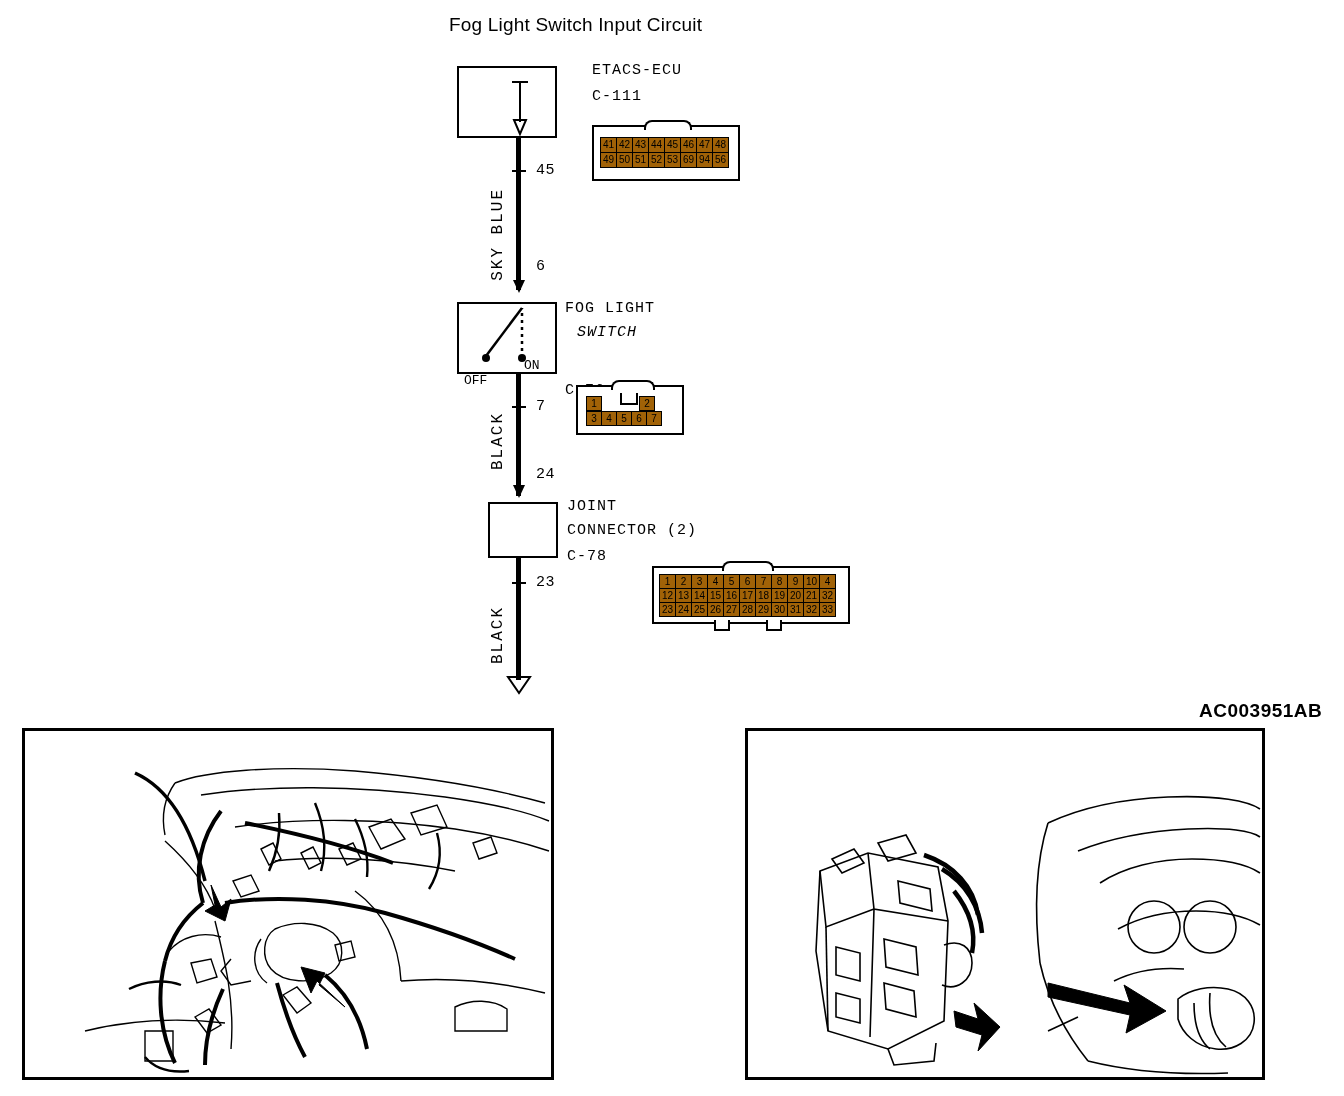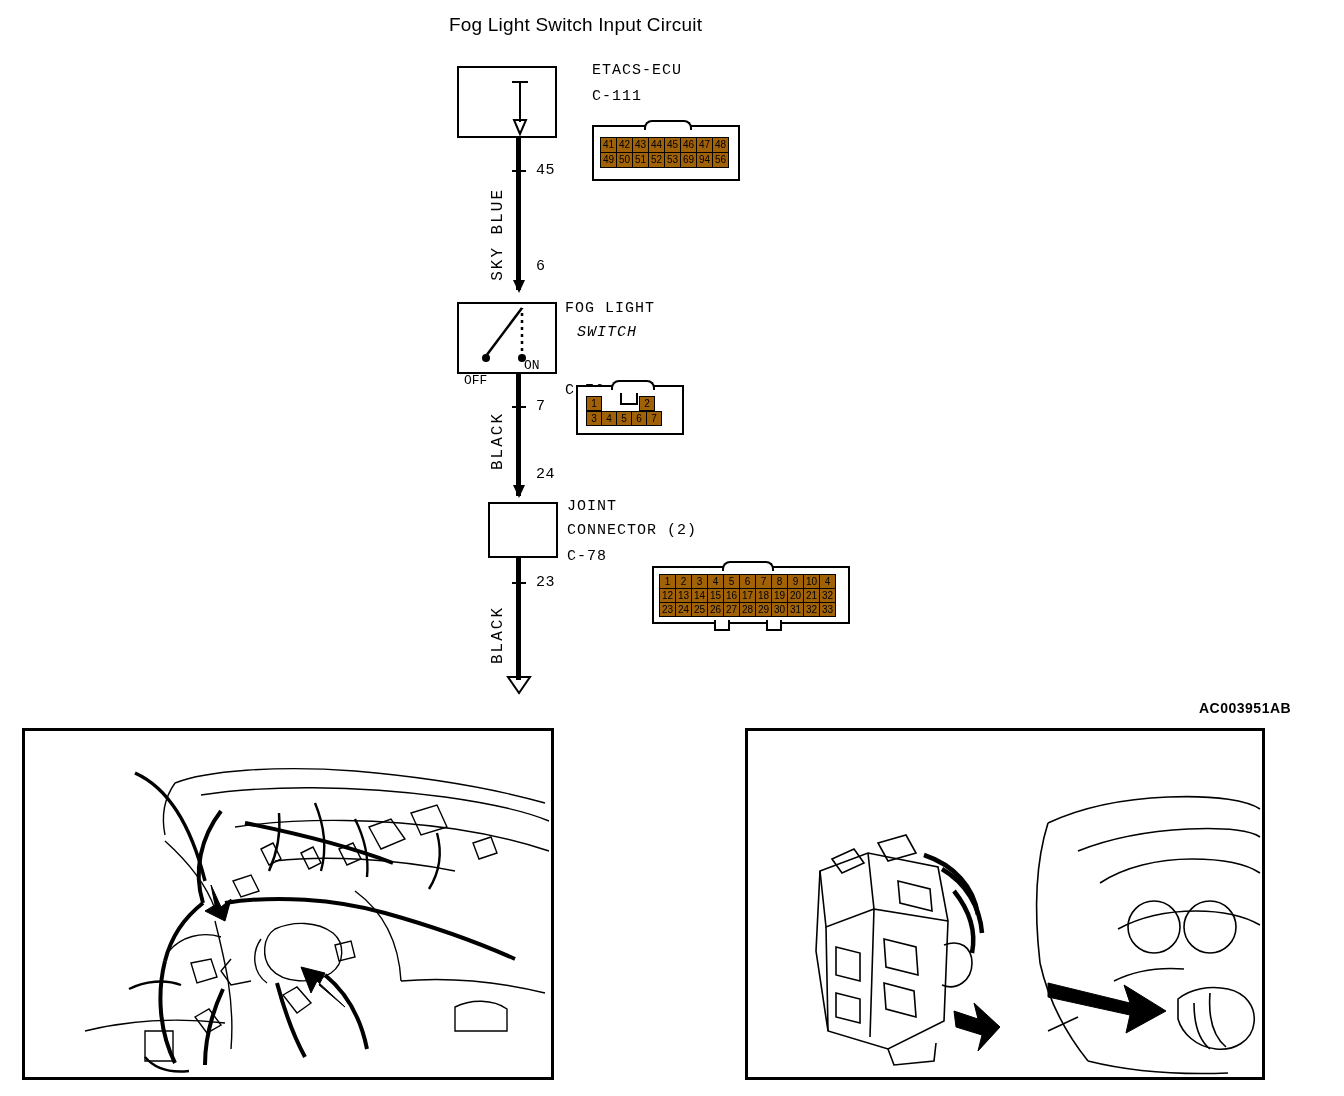--- a/index.html
+++ b/index.html
@@ -161,21 +161,21 @@
 
   
   .panel {
     border: 3px solid #000;
     background: #fff;
     box-sizing: border-box;
     overflow: hidden;
   }
   #diagram-code {
     left: 1199px; top: 700px;
-    font-size: 14px; font-weight: bold; letter-spacing: 0.5px;
+    font-size: 19px; font-weight: bold; letter-spacing: 0.5px;
   }
   svg { display: block; }
 </style>
 </head>
 <body>
 
 <div class="abs" id="page-title">Fog Light Switch Input Circuit</div>
 
 <div class="abs" id="schematic" style="left:0; top:0; width:1344px; height:720px;">
 

